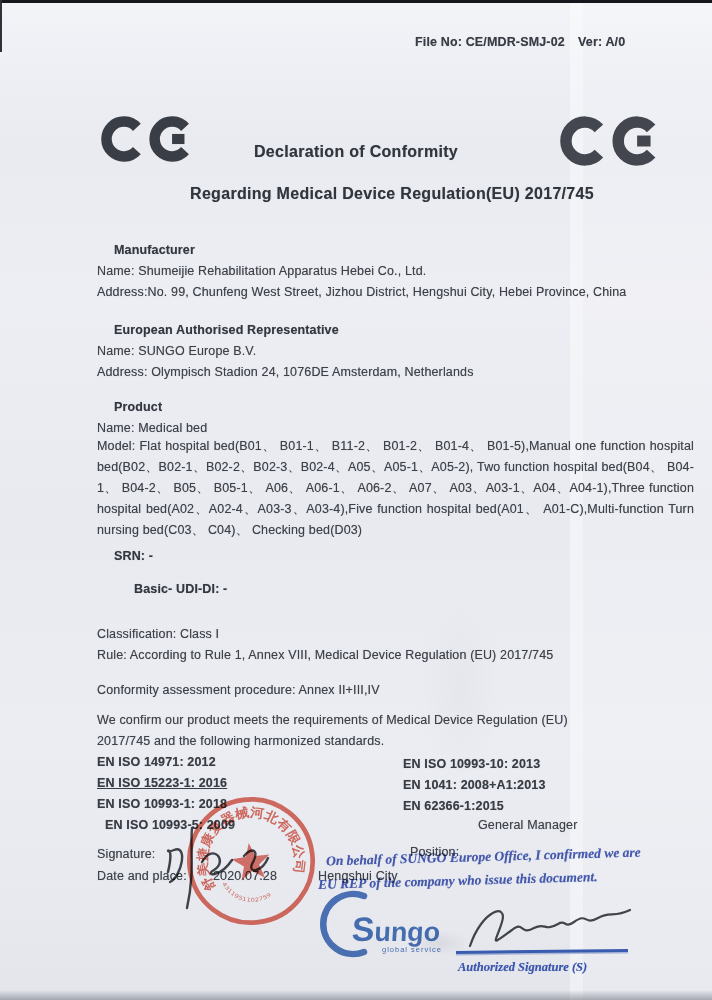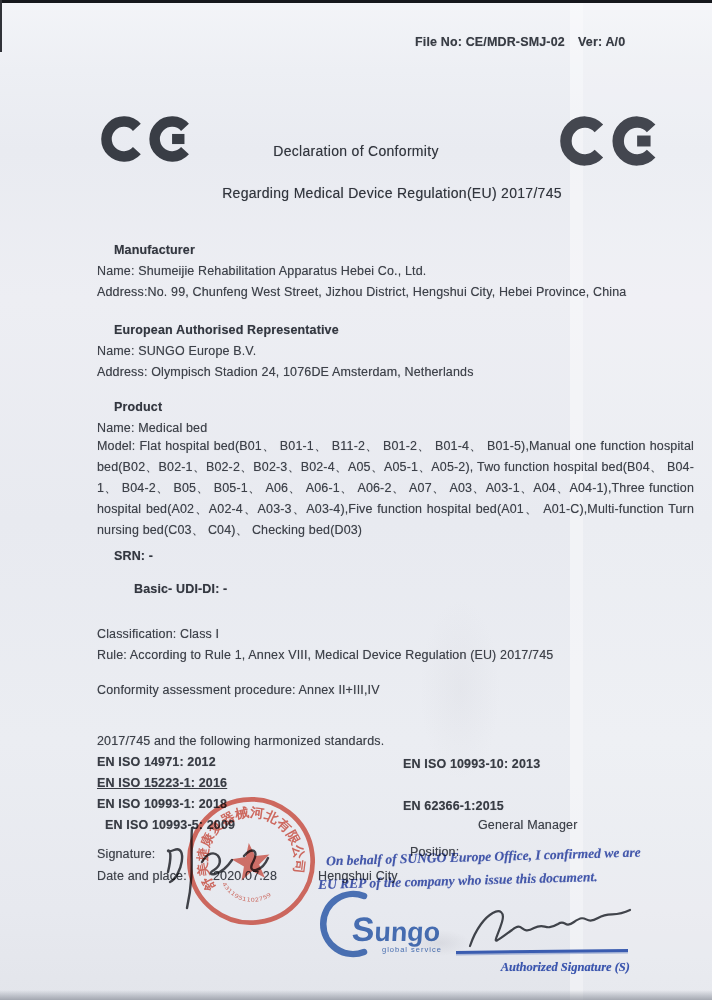--- a/index.html
+++ b/index.html
@@ -19,21 +19,21 @@
   .smudge{position:absolute;border-radius:50%;pointer-events:none;}
 
   .t{position:absolute;font-size:12.5px;line-height:21px;letter-spacing:.15px;
      text-shadow:0 0 .7px rgba(61,65,73,.5);white-space:nowrap;}
   .blk{position:absolute;font-size:12.5px;line-height:21px;letter-spacing:.15px;
      text-shadow:0 0 .7px rgba(61,65,73,.5);width:597px;}
   .b{font-weight:700;color:#333740;margin-left:17px;}
   .sb{font-weight:600;color:#383c44;}
   .just{text-align:justify;}
   .center{left:0;width:712px;text-align:center;}
-  .title{font-size:14px;font-weight:400;color:#31353d;letter-spacing:.3px;}
+  .title{font-size:16px;font-weight:700;color:#31353d;letter-spacing:.3px;}
 
   .ce{position:absolute;}
   .ce svg{display:block;}
 
   .note-blue{position:absolute;font-family:"Liberation Serif",serif;font-style:italic;font-weight:700;
      font-size:13.5px;color:#4a5fb5;white-space:nowrap;transform:rotate(-1.6deg);
      text-shadow:0 0 .8px rgba(74,95,181,.45);mix-blend-mode:multiply;}
   .auth-label{position:absolute;font-family:"Liberation Serif",serif;font-style:italic;font-weight:700;
      font-size:12.5px;color:#3a55ae;text-shadow:0 0 .7px rgba(58,85,174,.5);}
   .auth-line{position:absolute;left:456px;top:950px;width:172px;height:3px;background:#3a5cb0;
@@ -91,27 +91,29 @@
   <div class="t" style="left:97px;top:418px;">Name: Medical bed</div>
   <div class="blk just" style="left:97px;top:436px;">Model: Flat hospital bed(B01、 B01-1、 B11-2、 B01-2、 B01-4、 B01-5),Manual one function hospital bed(B02、B02-1、B02-2、B02-3、B02-4、A05、A05-1、A05-2), Two function hospital bed(B04、 B04-1、 B04-2、 B05、 B05-1、 A06、 A06-1、 A06-2、 A07、 A03、A03-1、A04、A04-1),Three function hospital bed(A02、A02-4、A03-3、A03-4),Five function hospital bed(A01、 A01-C),Multi-function Turn nursing bed(C03、 C04)、 Checking bed(D03)</div>
 
   <div class="t b" style="left:97px;top:546px;">SRN: -</div>
   <div class="t b" style="left:97px;top:579px;padding-left:20px;">Basic- UDI-DI: -</div>
 
   <div class="t" style="left:97px;top:624px;">Classification: Class I</div>
   <div class="t" style="left:97px;top:645px;">Rule: According to Rule 1, Annex VIII, Medical Device Regulation (EU)  2017/745</div>
   <div class="t" style="left:97px;top:680px;">Conformity assessment procedure: Annex II+III,IV</div>
 
+  <div class="t" style="left:97px;top:710px;">We confirm our product meets the requirements of Medical Device Regulation (EU)</div>
   <div class="t" style="left:97px;top:731px;">2017/745   and the following harmonized standards.</div>
 
   <div class="t sb" style="left:97px;top:752px;">EN ISO 14971: 2012</div>
   <div class="t sb" style="left:97px;top:773px;text-decoration:underline;">EN ISO 15223-1: 2016</div>
   <div class="t sb" style="left:97px;top:794px;">EN ISO 10993-1: 2018</div>
   <div class="t sb" style="left:97px;top:815px;padding-left:8px;">EN ISO 10993-5: 2009</div>
   <div class="t sb" style="left:403px;top:754px;">EN ISO 10993-10: 2013</div>
+  <div class="t sb" style="left:403px;top:775px;">EN 1041: 2008+A1:2013</div>
   <div class="t sb" style="left:403px;top:796px;">EN 62366-1:2015</div>
 
   <div class="t" style="left:97px;top:844px;">Signature:</div>
   <div class="t" style="left:410px;top:842px;">Position:</div>
   <div class="t" style="left:470px;top:815px;margin-left:8px;">General Manager</div>
   <div class="t" style="left:97px;top:866px;">Date and place:</div>
   <div class="t" style="left:213px;top:866px;">2020.07.28</div>
   <div class="t" style="left:318px;top:866px;">Hengshui City</div>
 
   <div class="note-blue" style="left:326px;top:849px;">On behalf of SUNGO Europe Office, I confirmed we are</div>
@@ -154,15 +156,15 @@
       <text x="64" y="64" font-size="7.5" letter-spacing="1" fill="#4e78bd" font-family="Liberation Sans, sans-serif">global service</text>
     </svg>
   </div>
 
   <div class="ink" style="left:462px;top:896px;">
     <svg width="180" height="58" viewBox="0 0 180 58">
       <path d="M8,50 C20,14 46,6 40,26 C34,46 26,52 50,34 C62,24 58,40 72,32 C84,26 82,36 96,28 C104,23 102,33 112,26 C126,16 122,30 136,22 C148,15 152,22 168,14" fill="none" stroke="#262930" stroke-width="2.2" stroke-linecap="round" opacity=".85"></path>
     </svg>
   </div>
   <div class="auth-line"></div>
-  <div class="auth-label" style="left:458px;top:960px;width:172px;text-align:right;">Authorized Signature (S)</div>
+  <div class="auth-label" style="left:458px;top:960px;width:172px;text-align:left;">Authorized Signature (S)</div>
 
 </div>
 
 </body></html>

